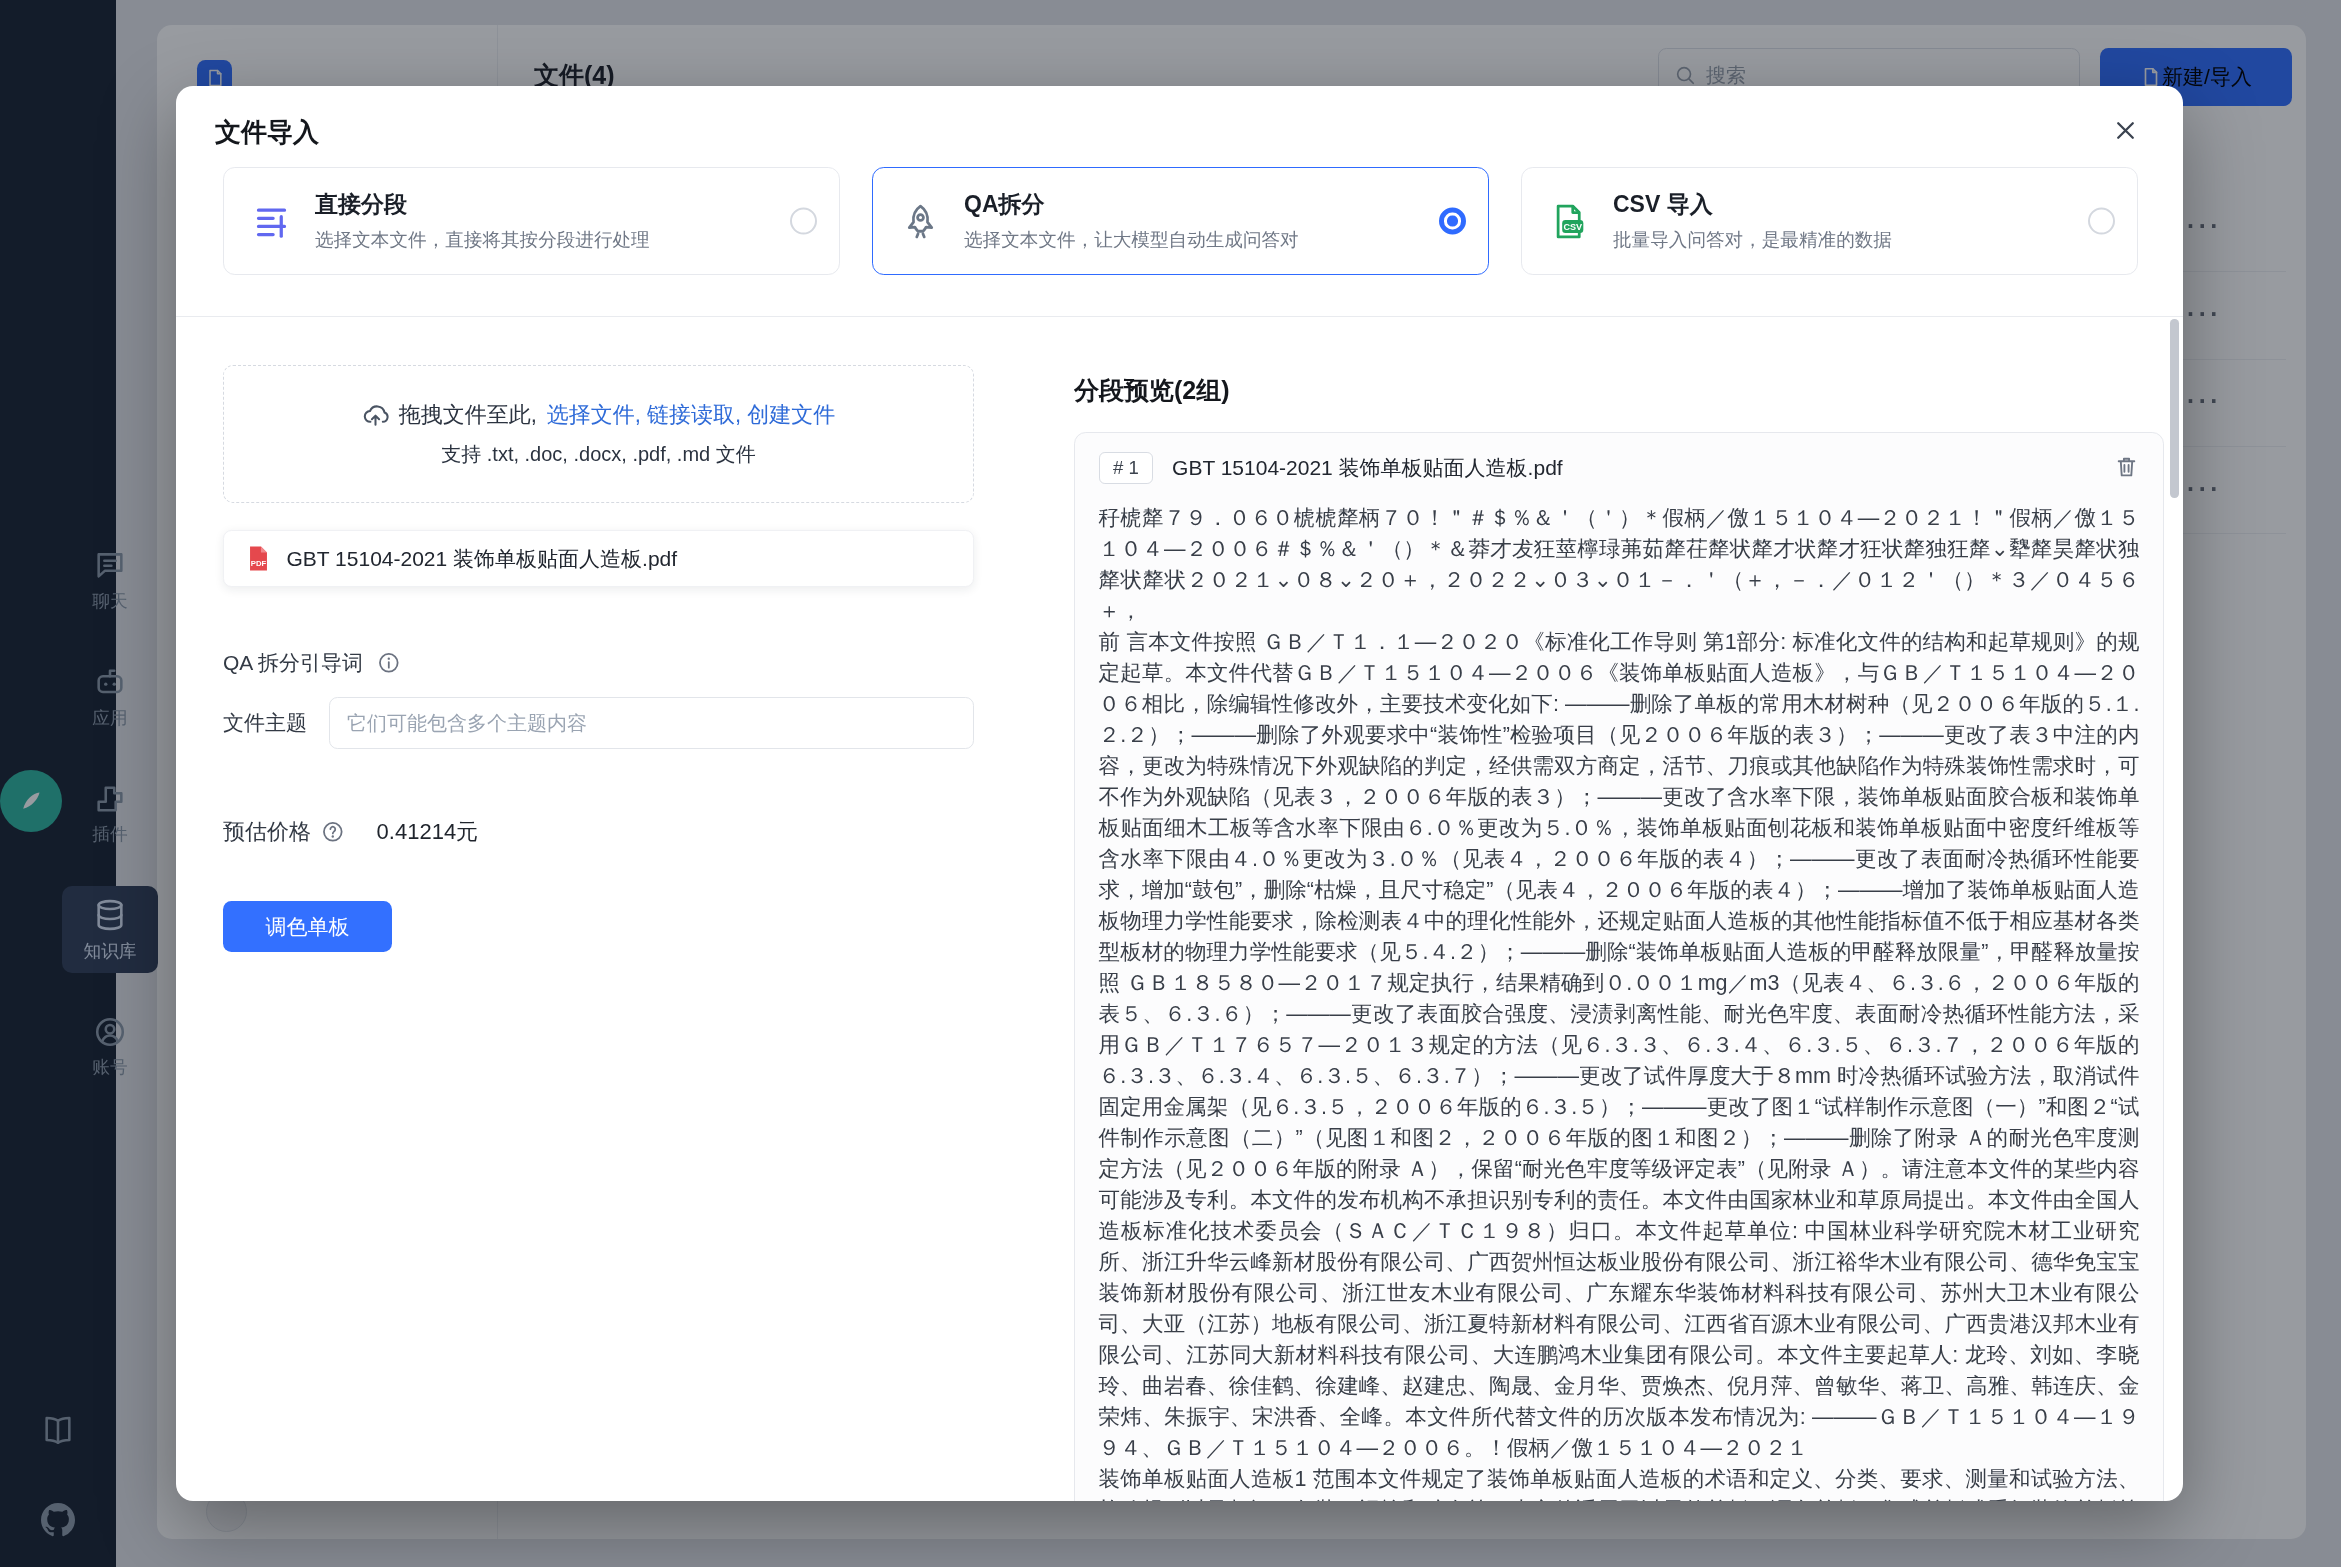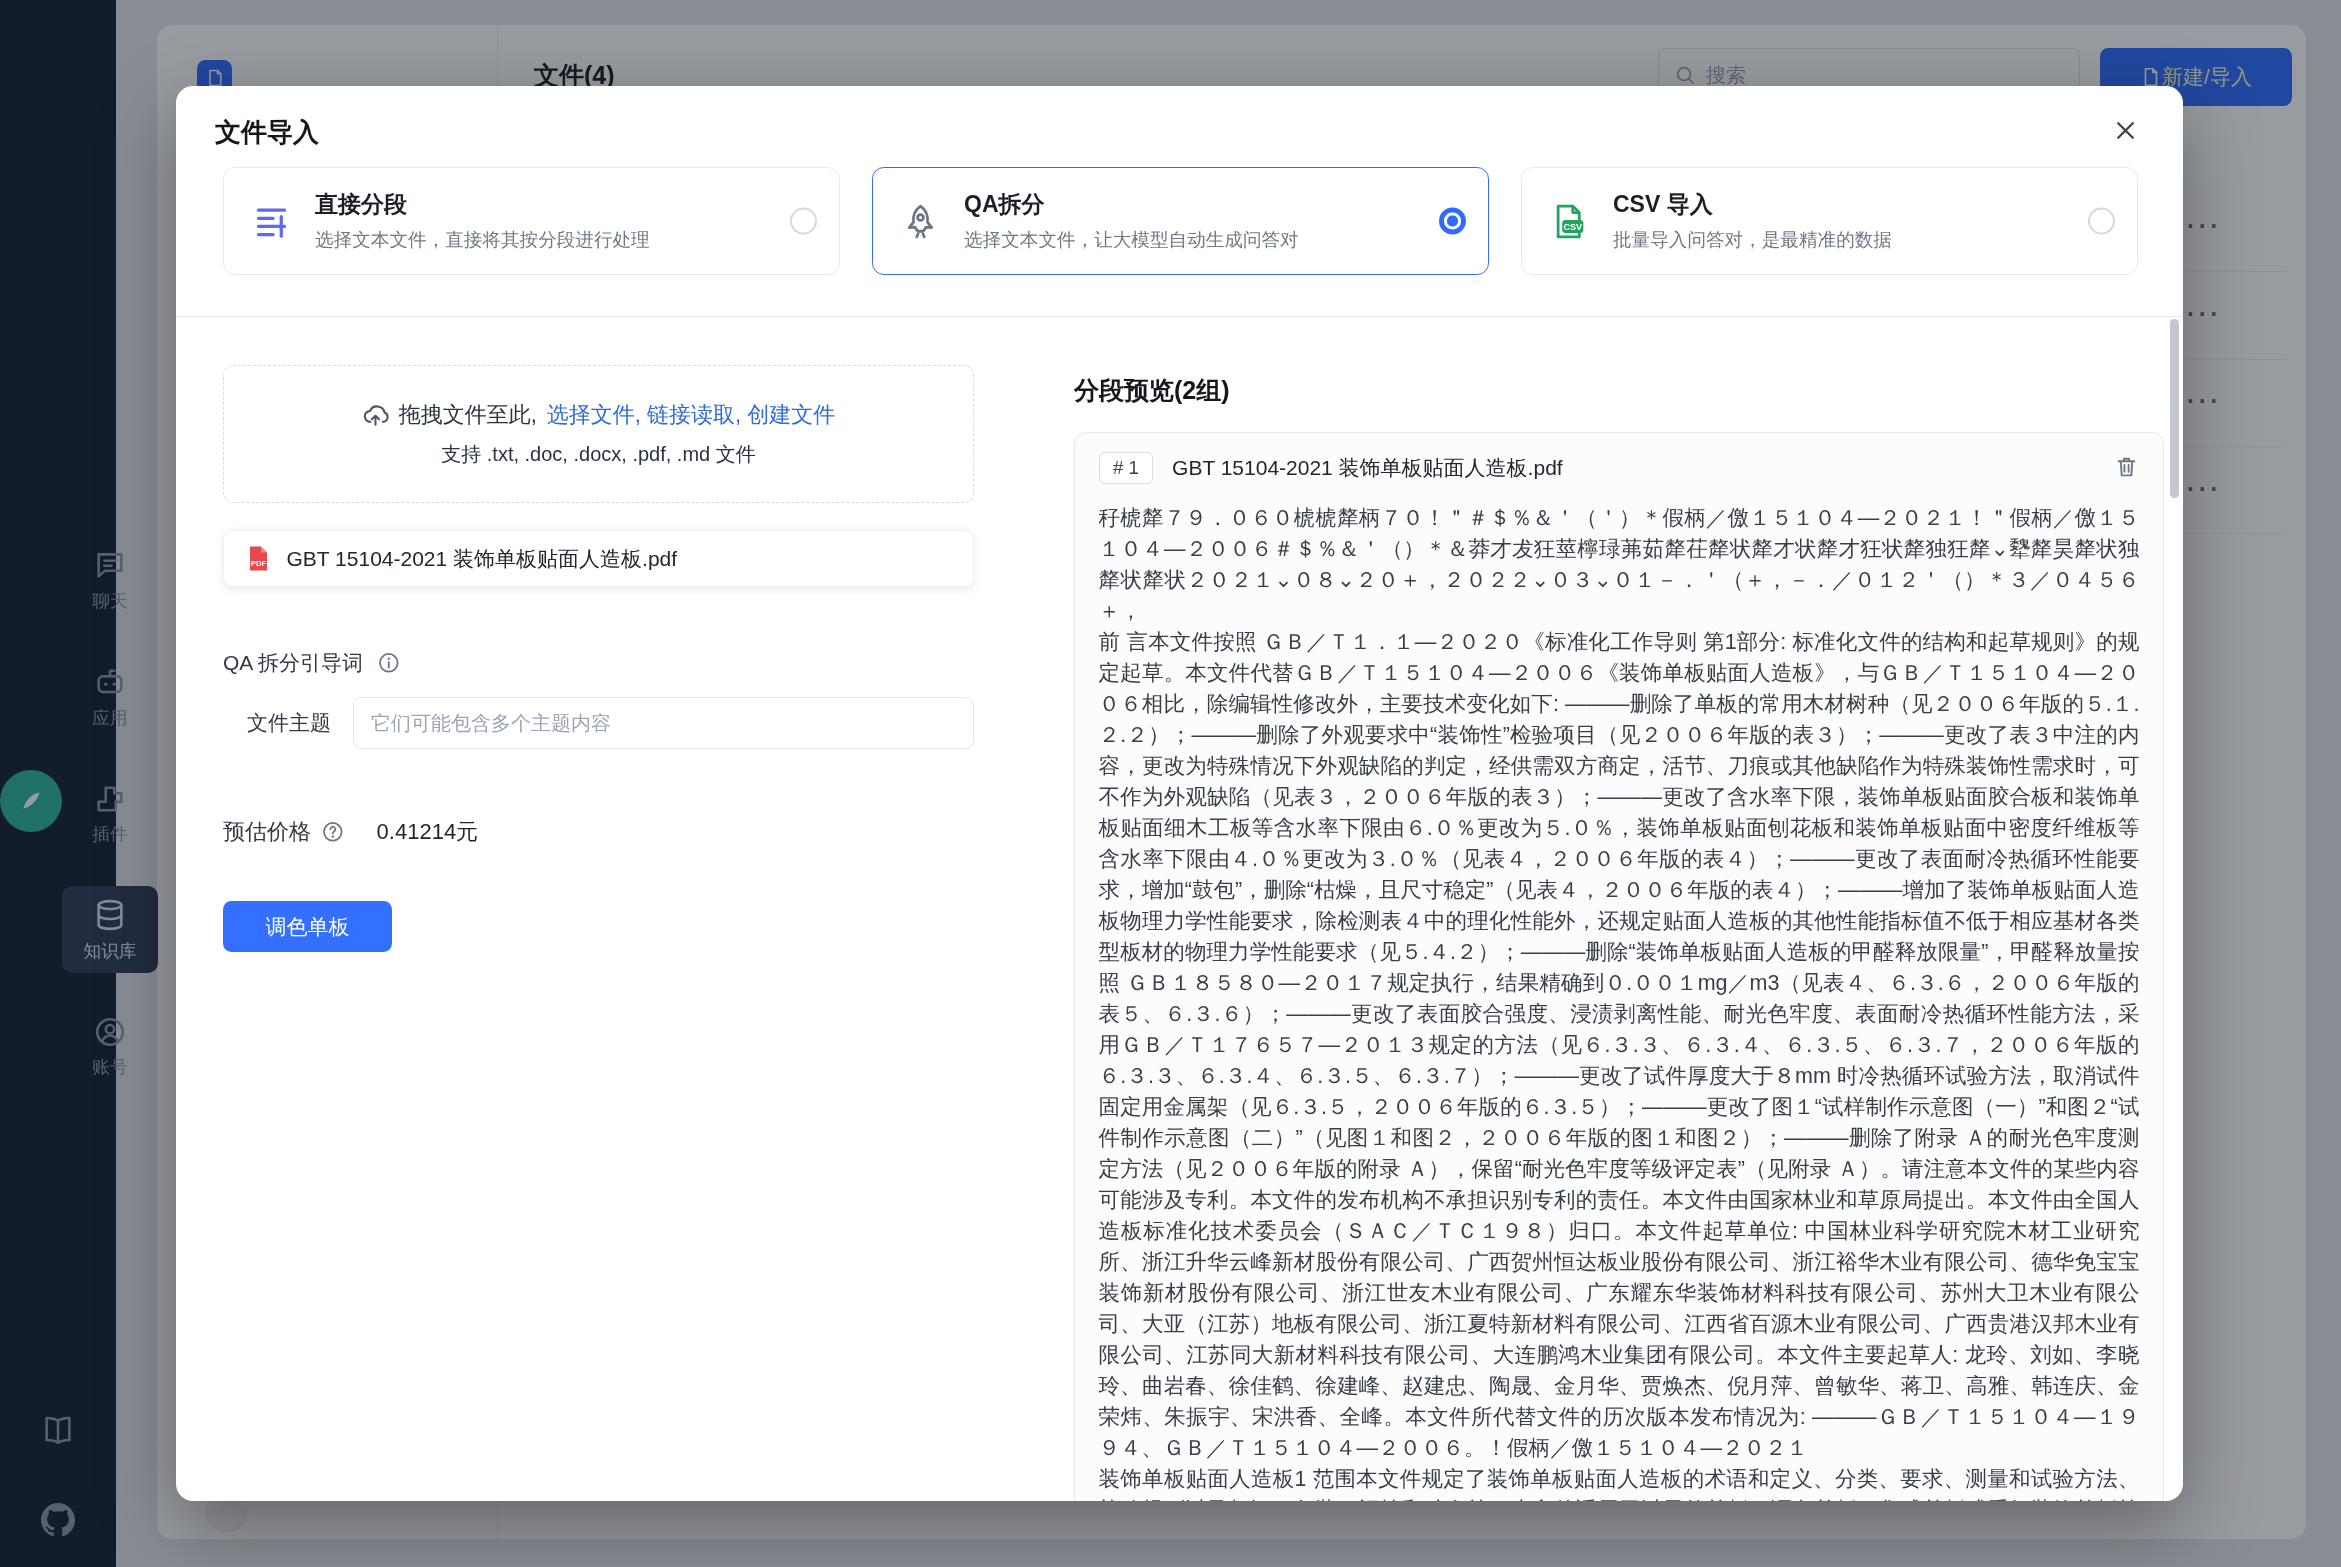--- a/index.html
+++ b/index.html
@@ -20,21 +20,21 @@
 
   
   .app-bg{position:absolute;left:116px;top:0;width:2226px;height:1567px;background:#e4e6ea;z-index:0;}
   .panel{position:absolute;left:41px;top:25px;width:2149px;height:1514px;background:#ffffff;border-radius:15px;}
   .panel-vdivider{position:absolute;left:340px;top:0;bottom:0;width:0.8px;background:#eef0f3;}
   .app-icon{position:absolute;left:40px;top:35px;width:35px;height:35px;border-radius:8.4px;background:#3370ff;display:flex;align-items:center;justify-content:center;}
   .bg-title{position:absolute;left:377px;top:34px;font-size:25px;font-weight:bold;color:#20242b;}
   .bg-search{position:absolute;left:1501px;top:23px;width:422px;height:54px;border:1.7px solid #dfe2e8;border-radius:8.4px;background:#fff;display:flex;align-items:center;padding:4px 15px;gap:10px;color:#9aa3af;}
   .bg-search input{border:none;outline:none;font-size:20px;color:#3a4049;width:338px;background:transparent;font-family:inherit;}
   .bg-search input::placeholder{color:#9aa3af;}
-  .bg-new-btn{position:absolute;left:1943px;top:23px;width:192px;height:58px;background:#3370ff;border:none;border-radius:8.4px;color:#fef9c3;font-size:21px;display:flex;align-items:center;justify-content:center;cursor:pointer;font-family:inherit;}
+  .bg-new-btn{position:absolute;left:1943px;top:23px;width:192px;height:58px;background:#3370ff;border:none;border-radius:8.4px;color:#000000;font-size:21px;display:flex;align-items:center;justify-content:center;cursor:pointer;font-family:inherit;}
   .row-line{position:absolute;left:2026px;width:103px;height:0.8px;background:#eef0f3;}
   .row-dots{position:absolute;left:2022px;width:51px;text-align:center;font-size:25px;font-weight:bold;color:#69707c;letter-spacing:3.4px;cursor:pointer;}
   .partial-avatar{position:absolute;left:49px;bottom:6.8px;width:41px;height:41px;border-radius:50%;border:1.7px solid #e3e6eb;background:#f6f7f9;}
 
   
   .overlay{position:absolute;inset:0;background:rgba(10,16,28,0.42);z-index:5;}
 
   
   .modal{position:absolute;left:176px;top:86px;width:2007px;height:1415px;background:#fff;border-radius:17px;z-index:10;box-shadow:0 25px 76px rgba(0,0,0,.35);overflow:hidden;}
   .modal-title{position:absolute;left:39px;top:29px;font-size:26px;font-weight:bold;color:#14171c;}
@@ -61,21 +61,21 @@
   .dropzone{height:138px;border:1.7px dashed #d6dae1;border-radius:10px;display:flex;flex-direction:column;align-items:center;justify-content:center;gap:11.8px;background:#fff;cursor:pointer;}
   .dz-line1{font-size:22px;color:#2b3340;display:flex;align-items:center;gap:10px;}
   .dz-line1 svg{width:27px;height:27px;color:#4a5463;}
   .dz-links{color:#2f6bd8;cursor:pointer;}
   .dz-line2{font-size:20px;color:#2b3340;}
   .file-item{margin-top:27px;height:57px;border-radius:8.4px;background:#fff;border:0.8px solid #f0f1f4;box-shadow:0 2.5px 10px rgba(25,35,55,0.08);display:flex;align-items:center;padding:0 20px;gap:13.5px;font-size:21px;color:#21262f;cursor:pointer;}
   .file-item svg{width:29px;height:29px;flex:none;}
   .qa-label{margin-top:62px;font-size:21px;color:#333a45;display:flex;align-items:center;gap:14px;}
   .qa-label svg,.price-row svg{width:23.6px;height:23.6px;color:#6b7280;cursor:pointer;}
   .topic-row{margin-top:20px;display:flex;align-items:center;}
-  .topic-label{font-size:21px;color:#333a45;width:96px;flex:none;margin-left:24px;}
+  .topic-label{font-size:21px;color:#333a45;width:96px;flex:none;}
   .topic-input{margin-left:10px;width:645px;height:52px;border:1.7px solid #e2e5ea;border-radius:8.4px;padding:0 17px;font-size:20px;color:#333a45;outline:none;font-family:inherit;}
   .topic-input::placeholder{color:#9aa4b2;}
   .price-row{margin-top:68px;font-size:22px;color:#333a45;display:flex;align-items:center;gap:10px;}
   .price-value{margin-left:22px;color:#1f242c;}
   .confirm-btn{margin-top:54px;width:169px;height:51px;background:#3370ff;color:#fff;font-size:21px;border:none;border-radius:8.4px;cursor:pointer;font-family:inherit;}
 
   
   .right-col{position:absolute;left:898px;top:279px;width:1090px;height:1136px;overflow:hidden;}
   .preview-title{font-size:25px;font-weight:bold;color:#14171c;margin-top:9px;}
   .chunk-card{margin-top:25px;border:0.8px solid #e6e8ed;border-radius:11.8px;background:#fcfcfd;height:1182px;overflow:hidden;}

